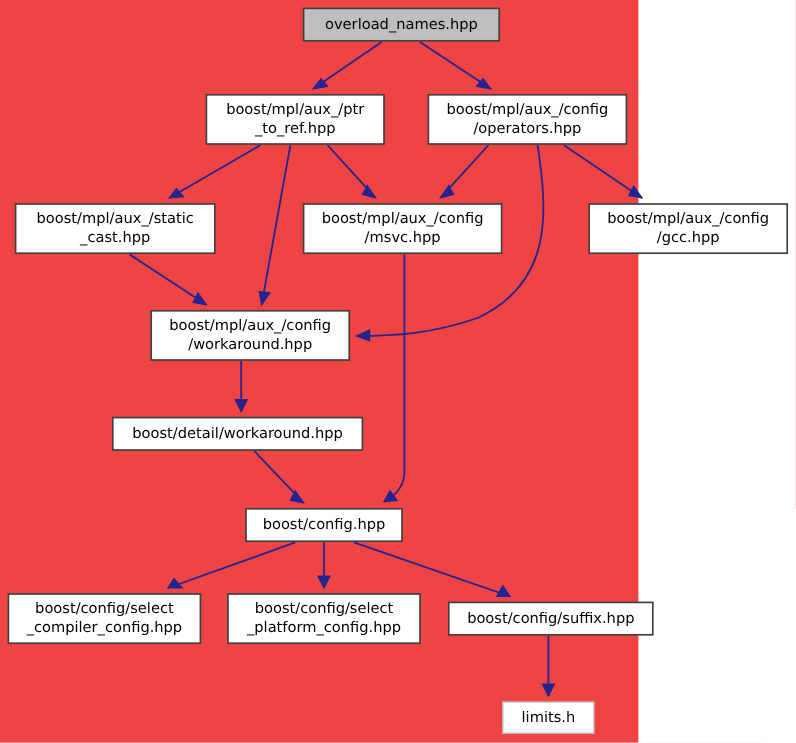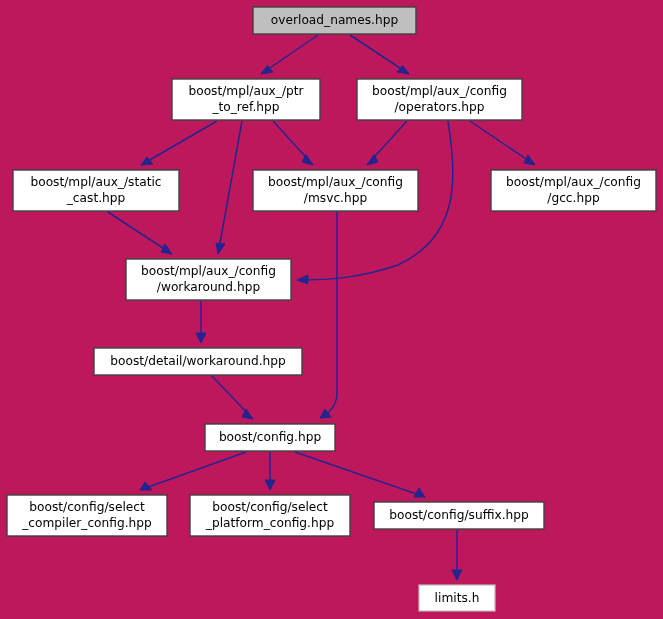--- a/index.html
+++ b/index.html
@@ -8,23 +8,23 @@
     background: #ffffff;
   }
   body {
     width: 663px;
     height: 619px;
     font-family: "DejaVu Sans", sans-serif;
     overflow: hidden;
   }
   #graph-root {
     position: relative;
-    width: 663px;
+    width: 532px;
     height: 619px;
-    background: #be185d;
+    background: #ef4444;
   }
   svg.graph-canvas {
     position: absolute;
     left: 0;
     top: 0;
     width: 663px;
     height: 619px;
     display: block;
   }
   .node-box {

